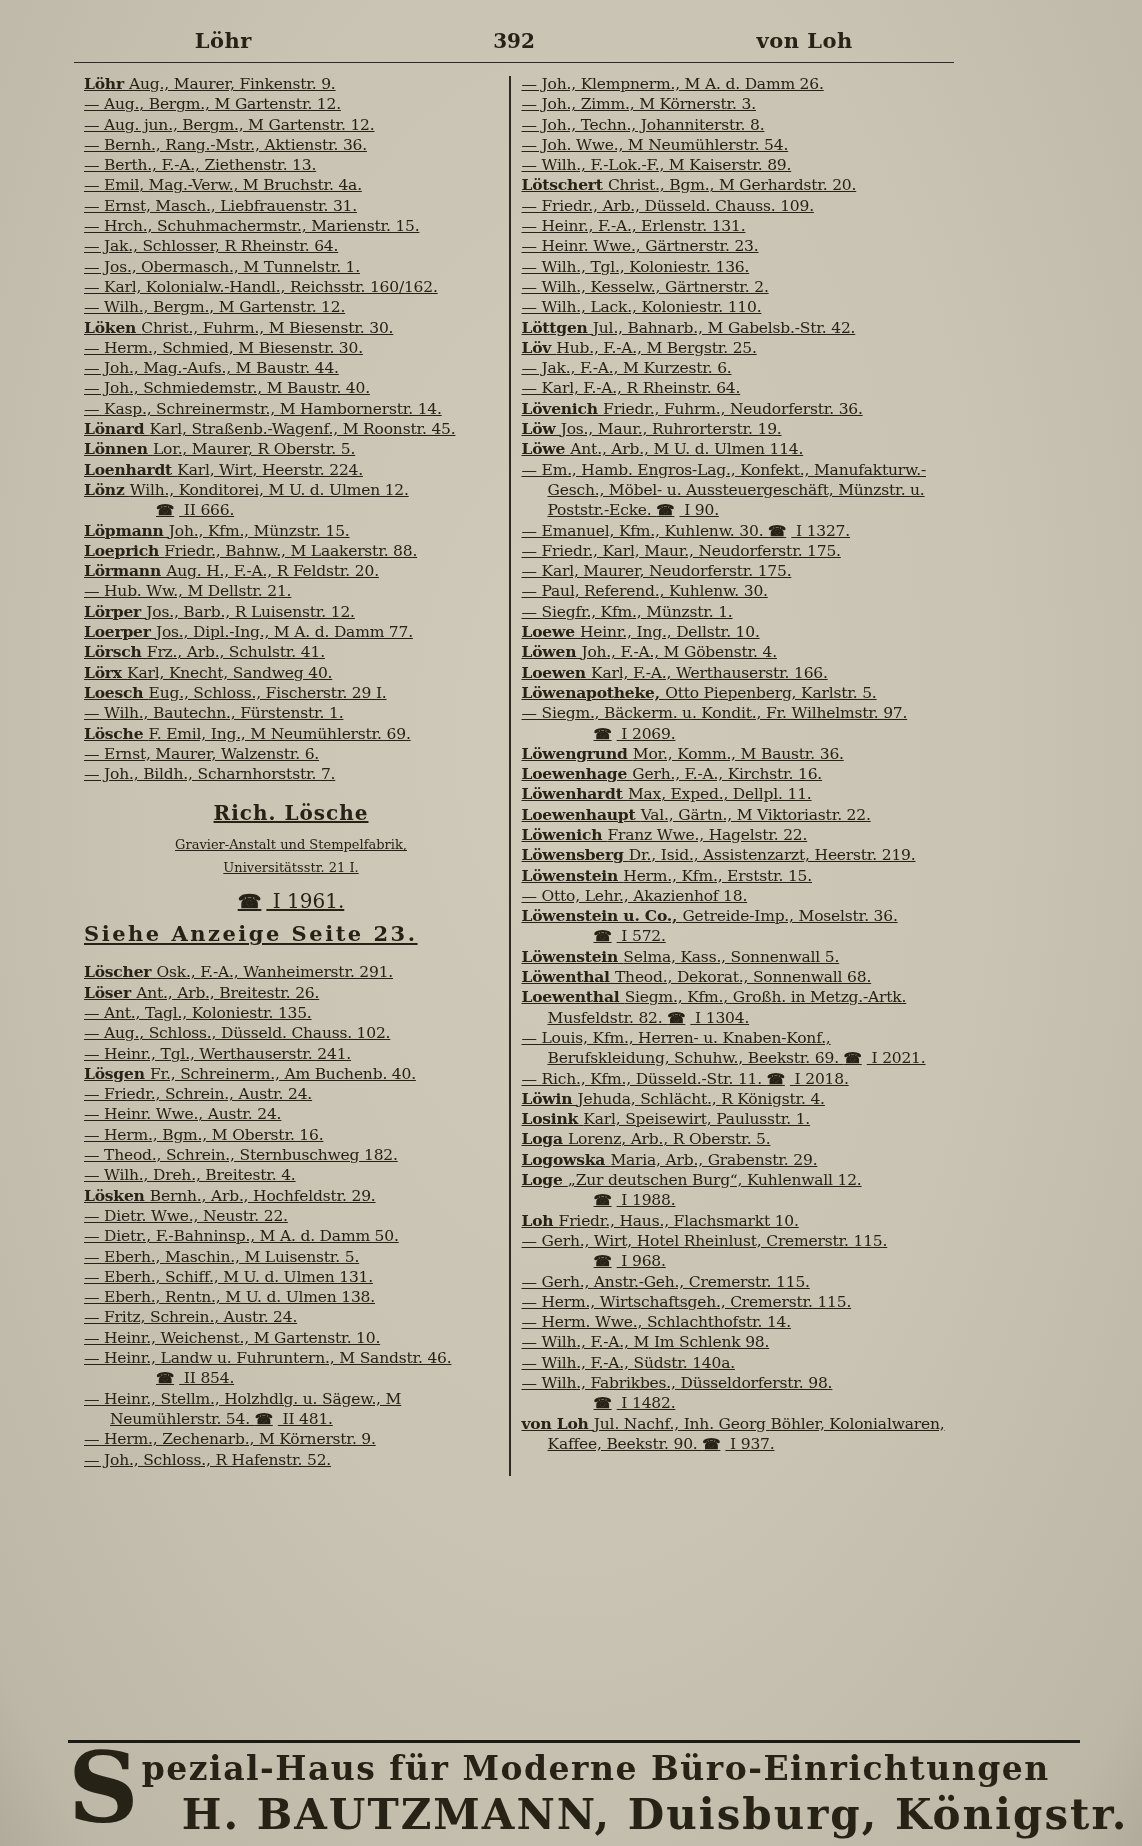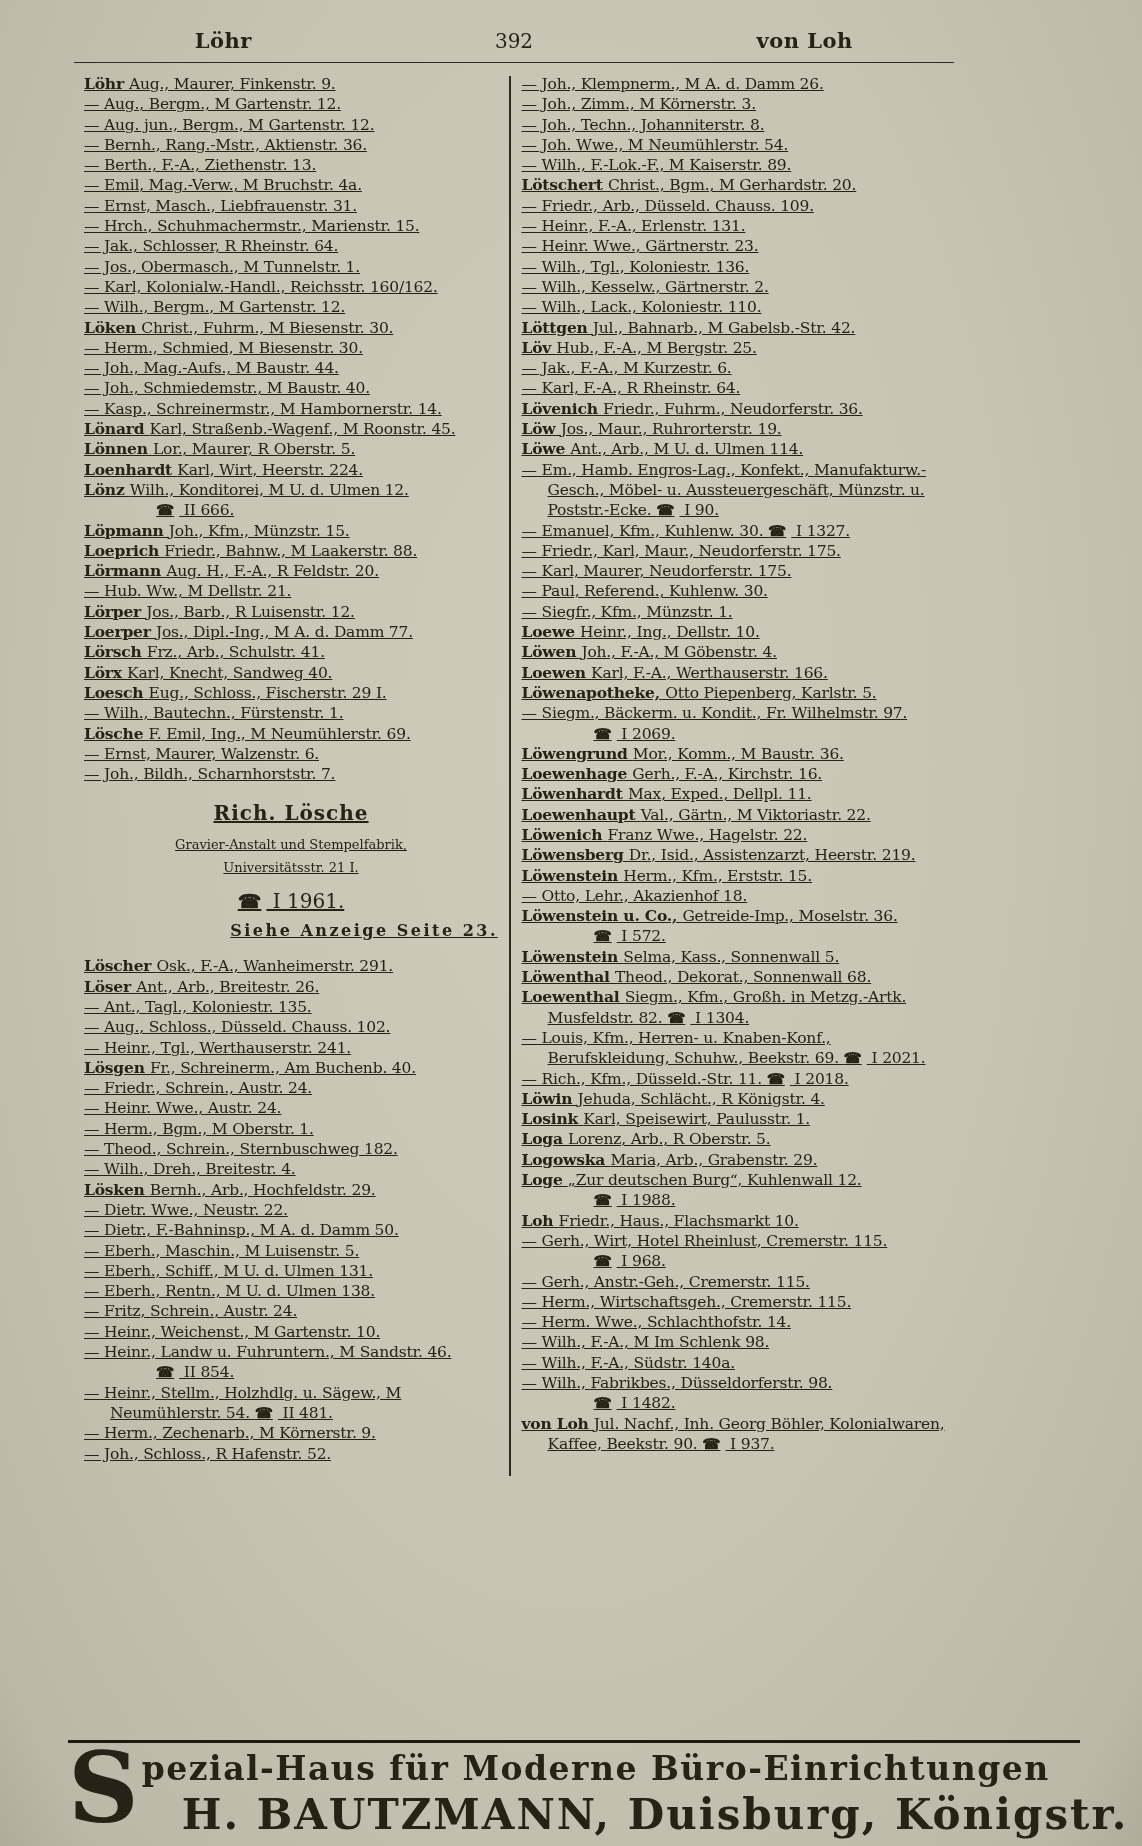--- a/index.html
+++ b/index.html
@@ -22,21 +22,21 @@
   .header {
     position: absolute;
     top: 28px;
     left: 78px;
     width: 872px;
     display: flex;
     align-items: baseline;
   }
   .header > * { flex: 1; text-align: center; }
   .h-key { font-weight: bold; font-size: 21px; letter-spacing: 0.5px; }
-  .h-num { font-size: 20px; }
+  .h-num { font-size: 20px; font-weight: bold; }
 
   .header-rule {
     position: absolute;
     top: 62px;
     left: 74px;
     width: 880px;
     border-top: 1.5px solid var(--rule);
   }
 
   .content {
@@ -79,23 +79,23 @@
     text-align: center;
     font-weight: bold;
     font-size: 20px;
     line-height: 1.15;
     margin: 18px 0 8px 0;
     letter-spacing: 1px;
   }
   .ad-line { text-align: center; font-size: 13px; line-height: 23px; }
   .ad-phone { text-align: center; font-size: 20px; margin: 10px 0 4px 0; }
   .ad-notice {
-    text-align: right;
-    font-weight: bold;
-    font-size: 16px;
+    text-align: left;
+    font-weight: bold;
+    font-size: 21px;
     letter-spacing: 2.5px;
     margin: 8px 0 16px 0;
   }
 
   .bottom-ad {
     position: absolute;
     top: 1740px;
     left: 68px;
     width: 1012px;
     border-top: 3px solid #1d1a12;
@@ -178,21 +178,21 @@
       <div class="ad-phone"><span class="phone-icon">☎</span> I 1961.</div>
       <div class="ad-notice">Siehe Anzeige Seite 23.</div>
       <div class="entry"><span class="lead">Löscher </span>Osk., F.-A., Wanheimerstr. 291.</div>
       <div class="entry"><span class="lead">Löser </span>Ant., Arb., Breitestr. 26.</div>
       <div class="entry">— Ant., Tagl., Koloniestr. 135.</div>
       <div class="entry">— Aug., Schloss., Düsseld. Chauss. 102.</div>
       <div class="entry">— Heinr., Tgl., Werthauserstr. 241.</div>
       <div class="entry"><span class="lead">Lösgen </span>Fr., Schreinerm., Am Buchenb. 40.</div>
       <div class="entry">— Friedr., Schrein., Austr. 24.</div>
       <div class="entry">— Heinr. Wwe., Austr. 24.</div>
-      <div class="entry">— Herm., Bgm., M Oberstr. 1.</div>
+      <div class="entry">— Herm., Bgm., M Oberstr. 16.</div>
       <div class="entry">— Theod., Schrein., Sternbuschweg 182.</div>
       <div class="entry">— Wilh., Dreh., Breitestr. 4.</div>
       <div class="entry"><span class="lead">Lösken </span>Bernh., Arb., Hochfeldstr. 29.</div>
       <div class="entry">— Dietr. Wwe., Neustr. 22.</div>
       <div class="entry">— Dietr., F.-Bahninsp., M A. d. Damm 50.</div>
       <div class="entry">— Eberh., Maschin., M Luisenstr. 5.</div>
       <div class="entry">— Eberh., Schiff., M U. d. Ulmen 131.</div>
       <div class="entry">— Eberh., Rentn., M U. d. Ulmen 138.</div>
       <div class="entry">— Fritz, Schrein., Austr. 24.</div>
       <div class="entry">— Heinr., Weichenst., M Gartenstr. 10.</div>

